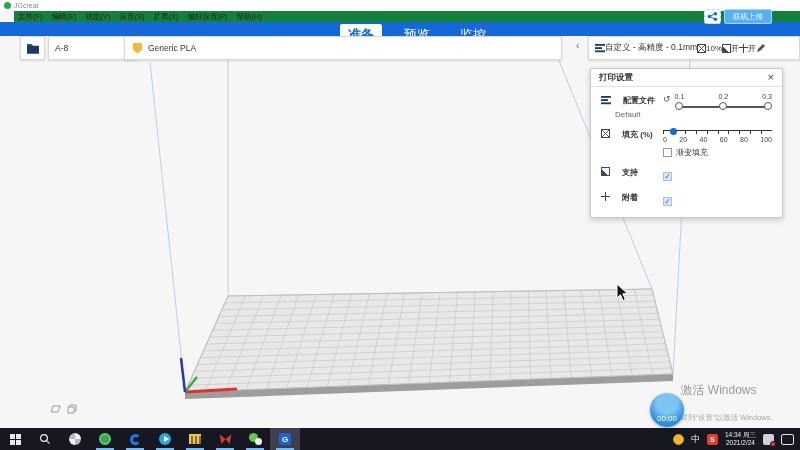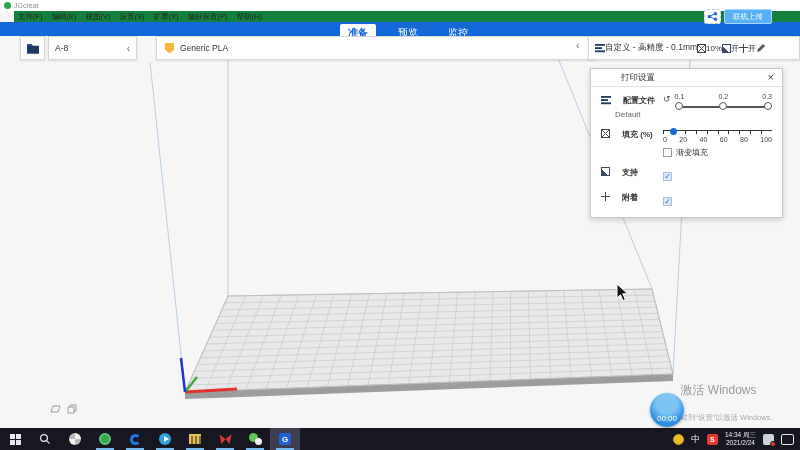--- a/index.html
+++ b/index.html
@@ -14,21 +14,21 @@
   .app-title { font-size:7px; color:#8a8a8a; }
 
   
   .menubar { position:absolute; left:14px; top:11px; width:800px; height:11px; background:#15803d;
     display:flex; align-items:center; padding-left:4px; gap:9px; }
   .menu-item { font-size:7.5px; color:#222; cursor:default; }
 
   
   .bluebar { position:absolute; left:0; top:22px; width:800px; height:16px; background:#1568d8; }
   .tabs { position:absolute; left:340px; top:24px; display:flex; gap:14px; align-items:center; }
-  .tab { font-size:10px; color:#fff; padding:2px 8px; border-radius:2px; }
+  .tab { font-size:13px; color:#fff; padding:2px 8px; border-radius:2px; }
   .tab.active { background:#fff; color:#1568d8; font-weight:bold; }
 
   
   .upload-wrap { position:absolute; right:28px; top:9px; display:flex; align-items:center; gap:3px; }
   .share-chip { width:17px; height:15px; background:#fff; border:1px dashed #b9cfe8; border-radius:3px;
     display:flex; align-items:center; justify-content:center; }
   .upload-btn { height:15px; background:#58b0f4; border:1px solid #a6d8fb; border-radius:2px;
     color:#fff; font-size:7.5px; display:flex; align-items:center; padding:0 8px; }
 
   
@@ -42,21 +42,21 @@
     display:flex; align-items:flex-end; justify-content:center; font-size:8px; padding-bottom:4px;
     box-shadow:0 1px 3px rgba(0,0,0,.3); }
   .view-icons { position:absolute; left:50px; top:368px; display:flex; gap:6px; }
   .cursor { position:absolute; left:616px; top:247px; }
 
   
   .card { position:absolute; top:36px; height:24px; background:#fff; border:1px solid #d8d8d8;
     box-shadow:0 1px 2px rgba(0,0,0,.12); display:flex; align-items:center; }
   .card-folder { left:20px; width:25px; justify-content:center; }
   .card-printer { left:48px; width:89px; padding:0 6px; justify-content:space-between; }
-  .card-material { left:156px; width:438px; padding:0 8px; gap:6px; }
+  .card-material { left:124px; width:438px; padding:0 8px; gap:6px; }
   .card-slice { left:588px; width:212px; padding:0 6px; }
   .chev-standalone { position:absolute; left:576px; top:40px; font-size:10px; color:#666; }
   .card-text { font-size:8.5px; color:#333; }
   .chev { font-size:10px; color:#666; }
   .shield { width:9px; height:11px; background:#f6b73c;
     clip-path:polygon(0 0,100% 0,100% 65%,50% 100%,0 65%); }
   .mini { font-size:8px; color:#333; }
   .ico-box { width:9px; height:9px; border:1px solid #444; display:inline-block; }
   .ico-infill { background:
       linear-gradient(45deg, transparent 44%, #555 44% 56%, transparent 56%),
@@ -65,21 +65,21 @@
   .ico-cross { border:none; background:
       linear-gradient(#444,#444) center/9px 1.4px no-repeat,
       linear-gradient(#444,#444) center/1.4px 9px no-repeat; }
   .state { font-size:8px; color:#333; }
 
   
   .panel { position:absolute; left:590px; top:68px; width:193px; height:150px; background:#fff;
     border:1px solid #c9c9c9; box-shadow:0 2px 6px rgba(0,0,0,.18); }
   .panel-head { height:18px; display:flex; align-items:center; justify-content:space-between;
     padding:0 8px; border-bottom:1px solid #e2e2e2; }
-  .panel-title { font-size:8.5px; color:#333; font-weight:normal;margin-left:22px; }
+  .panel-title { font-size:8.5px; color:#333; font-weight:bold; }
   .panel-close { font-size:11px; color:#444; line-height:1; }
   .panel-body { padding:6px 10px 0 10px; }
   .prow { display:flex; margin-bottom:7px; }
   .pcol-label { width:62px; display:flex; align-items:flex-start; gap:12px; padding-top:2px; }
   .plabel { font-size:8px; color:#333; font-weight:bold; }
   .pcol-ctrl { flex:1; position:relative; }
   .undo { font-size:9px; color:#555; margin-top:1px; }
   .tick-labels { display:flex; justify-content:space-between; font-size:7px; color:#444; }
   .slider3 { position:relative; height:10px; margin-top:2px; }
   .slider3 .track { position:absolute; left:3px; right:3px; top:4px; height:1.5px; background:#555; }

